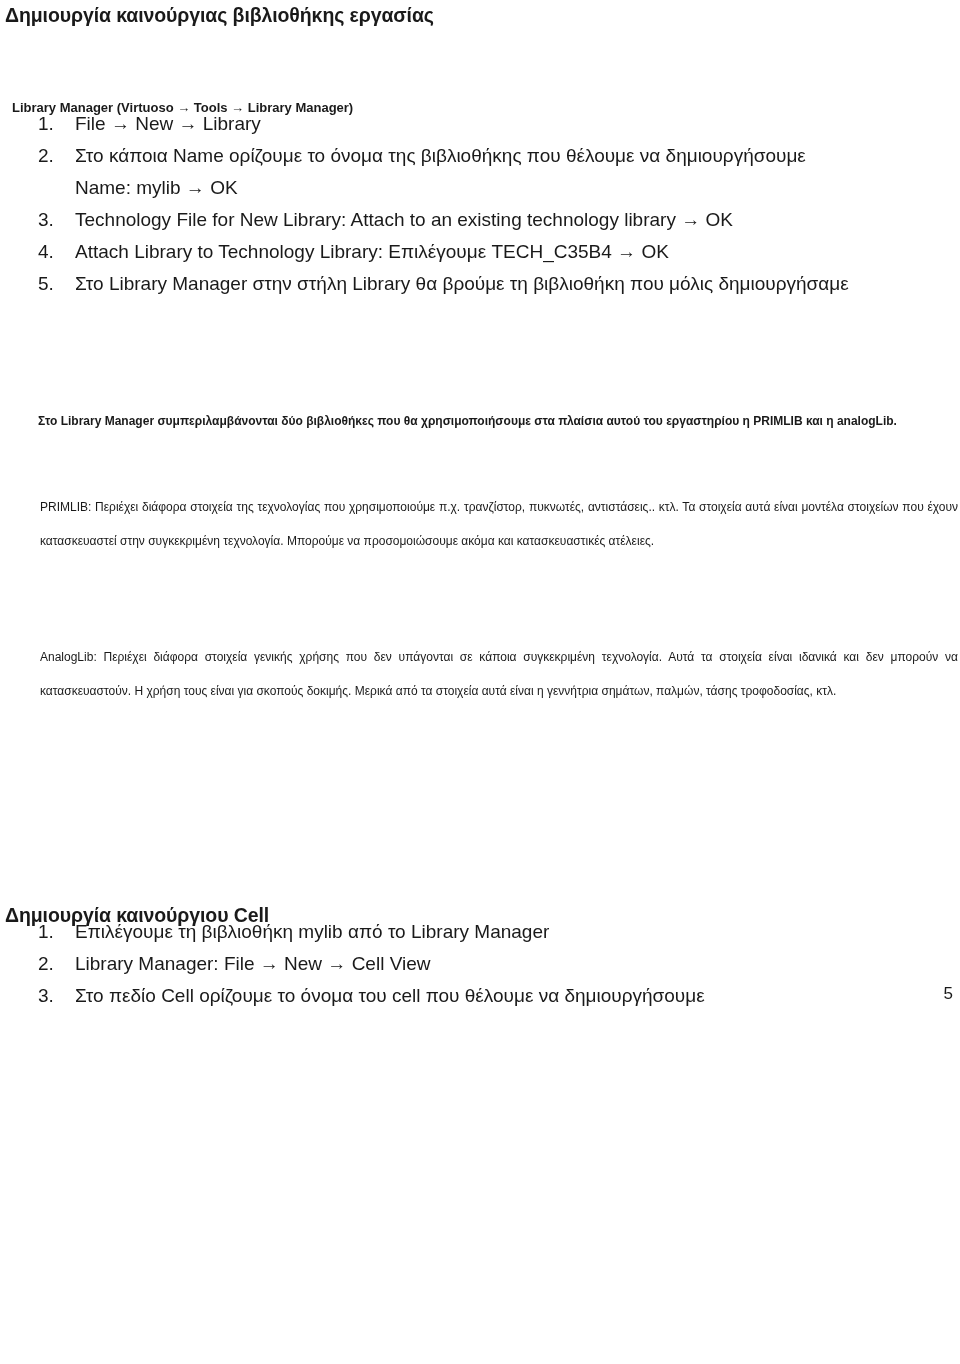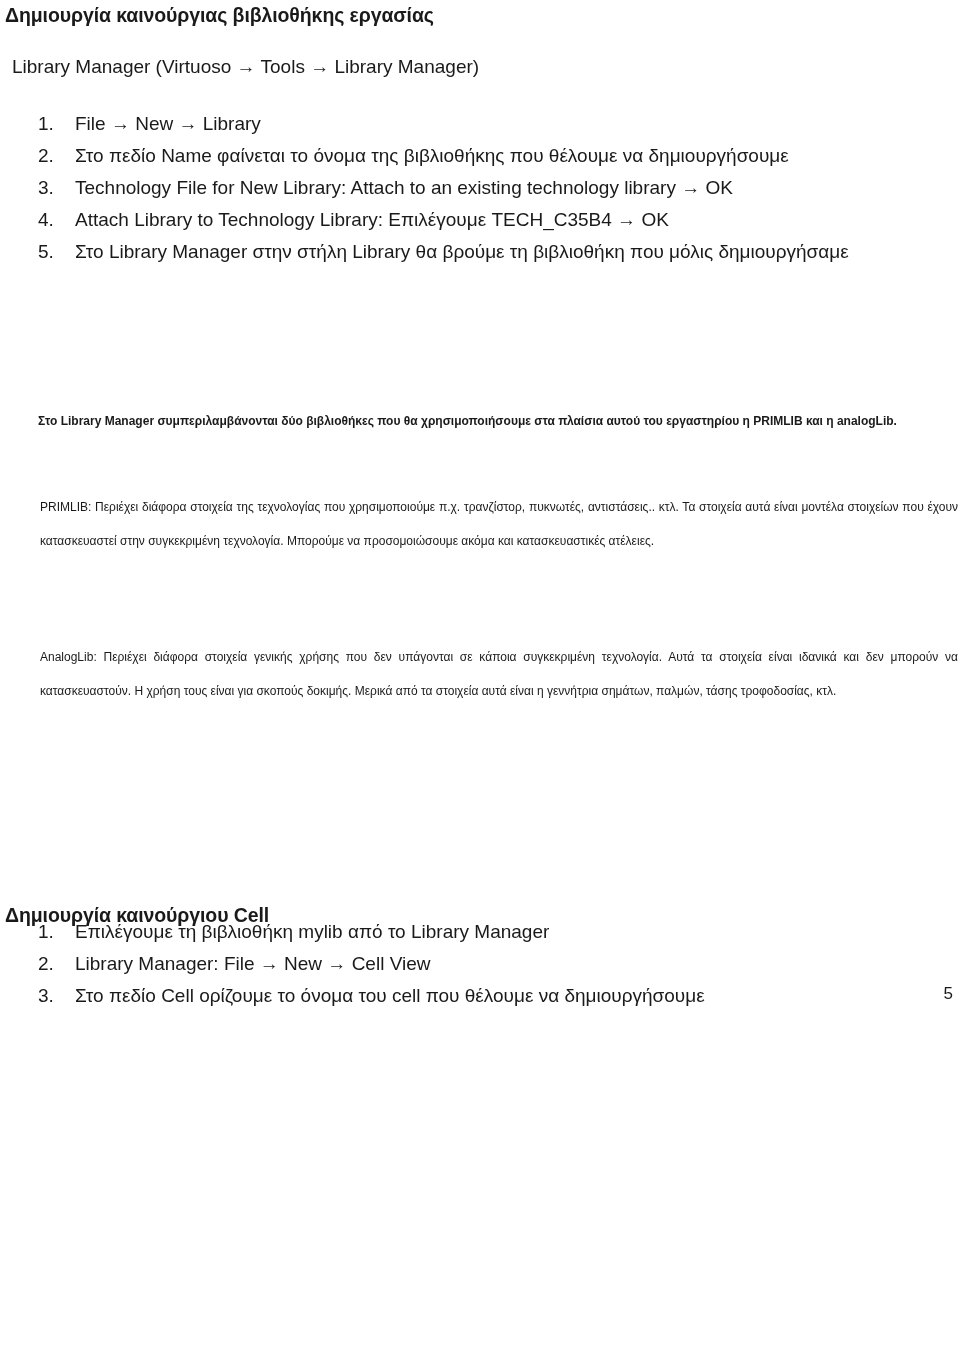--- a/index.html
+++ b/index.html
@@ -27,23 +27,24 @@
     letter-spacing: -0.1px;
     white-space: nowrap;
   }
   #heading-1 { top: 4px; }
   #heading-2 { top: 904px; }
 
   
   .intro-line {
     position: absolute;
     left: 12px;
-    font-size: 19px;
-    font-weight: normal;
+    font-size: 13px;
+    font-weight: bold;
     white-space: nowrap;
+    margin-top: 44px;
   }
   #intro-1 { top: 56px; }
 
   
   .num-list {
     position: absolute;
     left: 0;
     width: 960px;
   }
   #list-1 { top: 108px; }
@@ -122,21 +123,22 @@
 
   <div class="num-list" id="list-1">
 
     <div class="li">
       <span class="li-marker">1.</span>
       <span class="li-text">File → New → Library</span>
     </div>
 
     <div class="li">
       <span class="li-marker">2.</span>
-      <span class="li-text">Στο πεδίο Name φαίνεται το όνομα της βιβλιοθήκης που θέλουμε να δημιουργήσουμε</span>
+      <span class="li-text">Στο κάποια Name ορίζουμε το όνομα της βιβλιοθήκης που θέλουμε να δημιουργήσουμε</span>
+      <span class="li-sub">Name: mylib → OK</span>
     </div>
 
     <div class="li">
       <span class="li-marker">3.</span>
       <span class="li-text">Technology File for New Library: Attach to an existing technology library → OK</span>
     </div>
 
     <div class="li">
       <span class="li-marker">4.</span>
       <span class="li-text">Attach Library to Technology Library: Επιλέγουμε TECH_C35B4 → OK</span>

